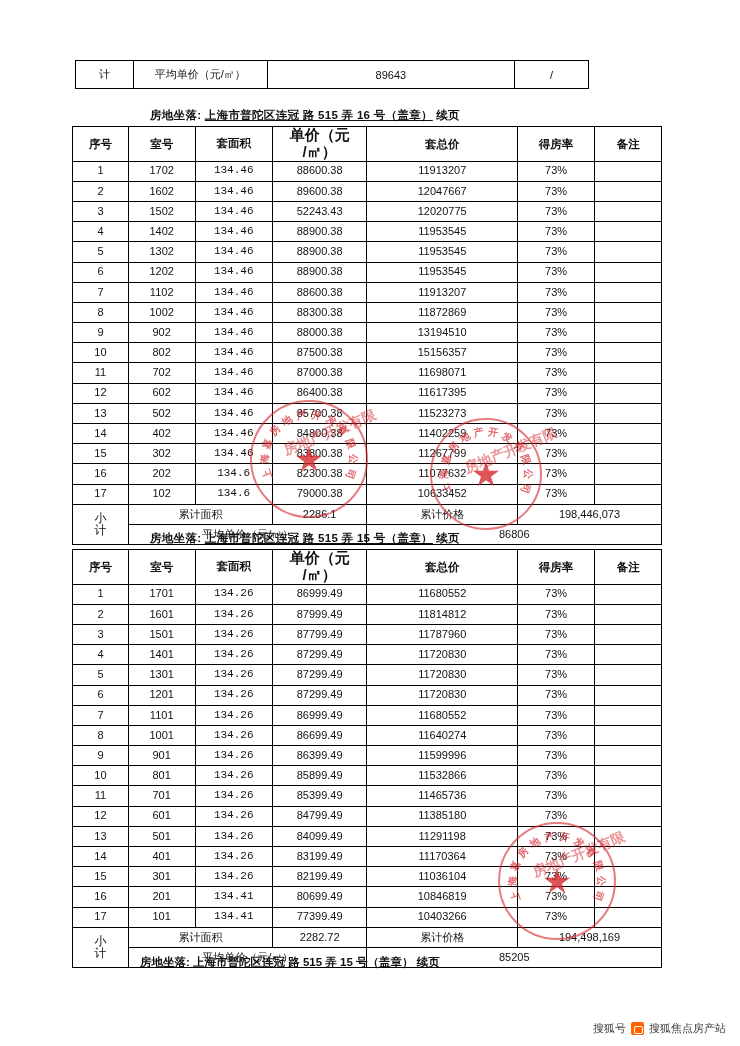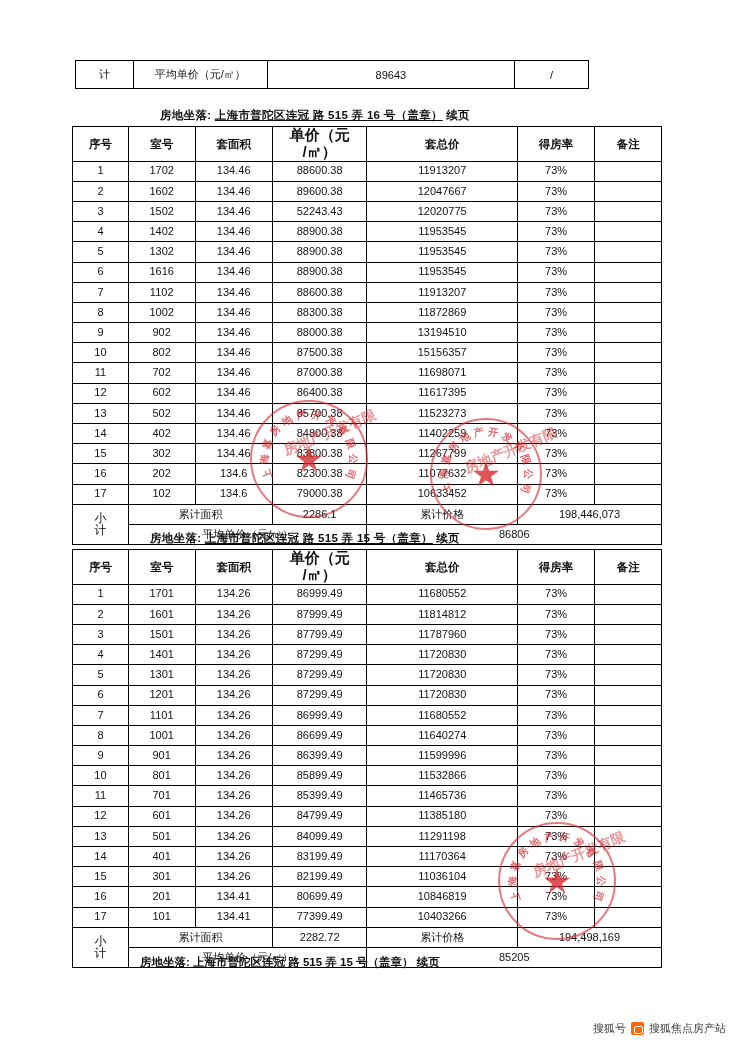--- a/index.html
+++ b/index.html
@@ -66,21 +66,21 @@
     line-height: 1.05;
   }
   table.main thead td {
     height: 34px;
     font-weight: bold;
     font-size: 11.5px;
   }
   table.main tbody td { font-size: 11px; }
   .c-xh { width: 52px; }
   .c-sh { width: 62px; }
-  .c-tm { width: 72px; }
+  .c-tm { width: 72px; font-family: Liberation Mono, monospace; }
   .c-dj { width: 88px; }
   .c-zj { width: 140px; }
   .c-dfl { width: 72px; }
   .c-bz { width: 62px; }
 
   .frac { display: block; font-size: 15px; line-height: 1.12; }
 
   .sub-label { font-weight: bold; font-size: 12px; }
   .b { font-weight: bold; }
 
@@ -176,21 +176,21 @@
     <tbody>
         <tr>
       <td style="width:58px">计</td>
       <td style="width:134px">平均单价（元/㎡）</td>
       <td style="width:248px">89643</td>
       <td style="width:74px">/</td>
     </tr>
   </tbody>
     </table>
 
-  <div class="sec-head" style="left:160px; top:108px;">
+  <div class="sec-head" style="left:150px; top:108px;">
     <span class="plain">房地坐落:</span>
     <span class="underline">上海市普陀区连冠 路 515 弄  16 号（盖章）</span>
     <span class="plain">续页</span>
   </div>
 
   <table class="main" style="top:126px;">
     <thead>
       <tr>
         <td class="c-xh">序号</td>
         <td class="c-sh">室号</td>
@@ -246,21 +246,21 @@
           <td class="c-xh">5</td>
           <td class="c-sh">1302</td>
           <td class="c-tm">134.46</td>
           <td class="c-dj">88900.38</td>
           <td class="c-zj">11953545</td>
           <td class="c-dfl">73%</td>
           <td class="c-bz"></td>
         </tr>
         <tr>
           <td class="c-xh">6</td>
-          <td class="c-sh">1616</td>
+          <td class="c-sh">1202</td>
           <td class="c-tm">134.46</td>
           <td class="c-dj">88900.38</td>
           <td class="c-zj">11953545</td>
           <td class="c-dfl">73%</td>
           <td class="c-bz"></td>
         </tr>
         <tr>
           <td class="c-xh">7</td>
           <td class="c-sh">1102</td>
           <td class="c-tm">134.46</td>

